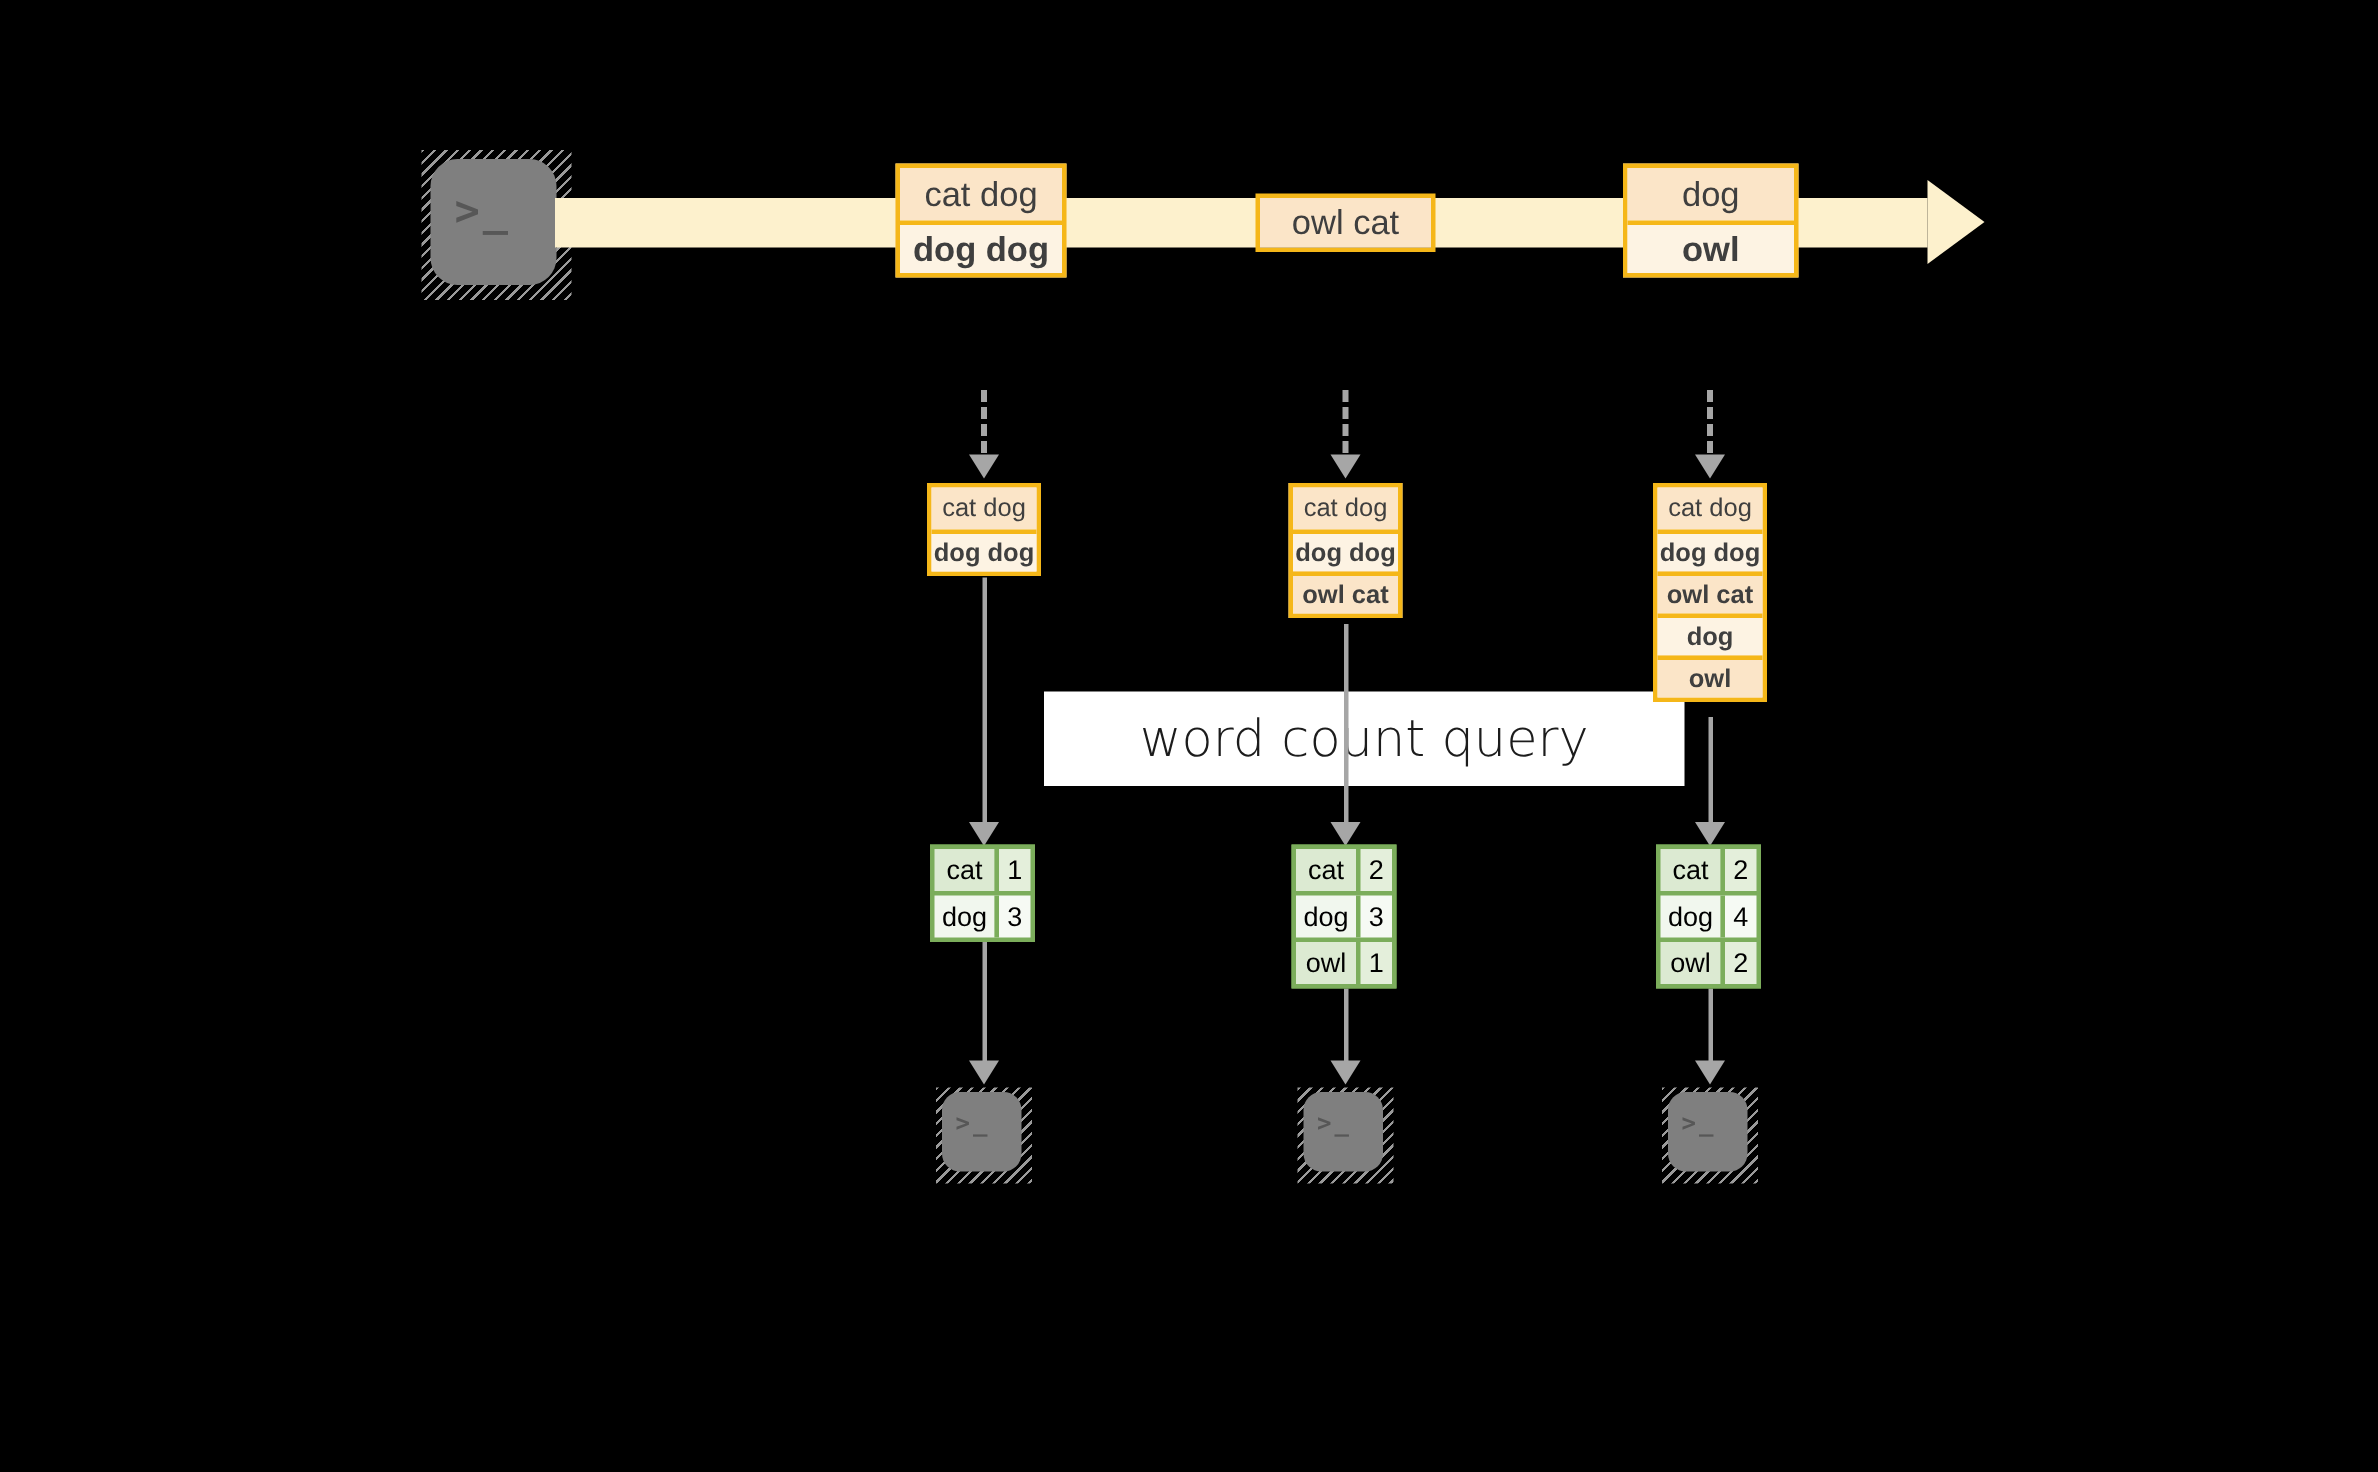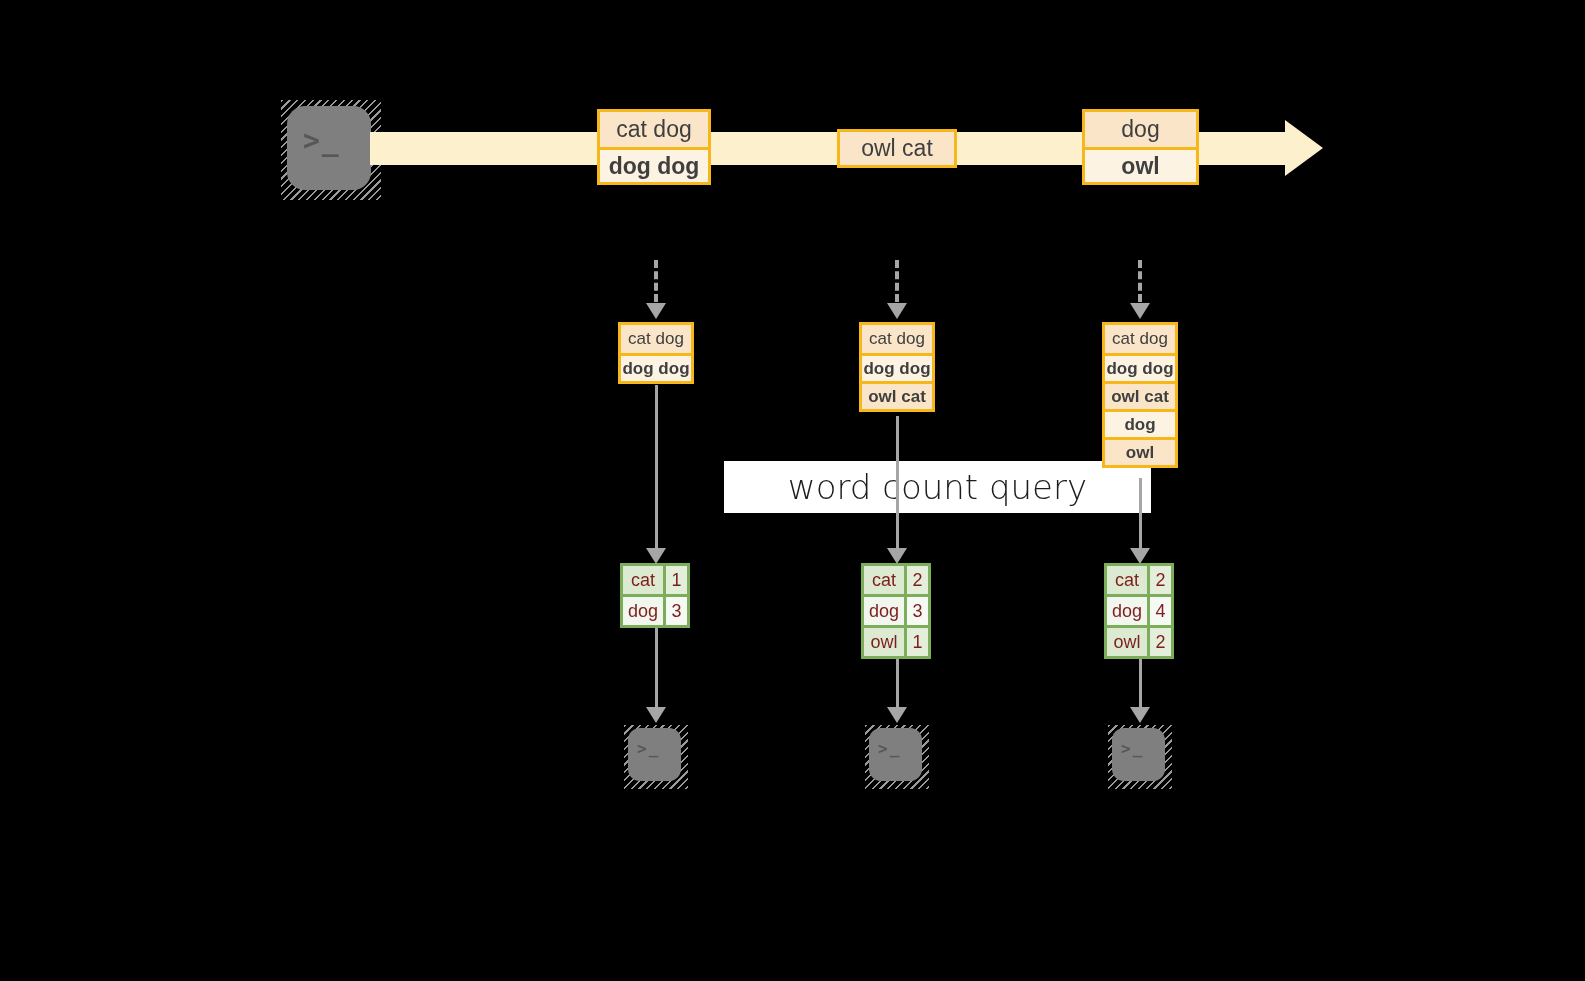--- a/index.html
+++ b/index.html
@@ -51,21 +51,21 @@
     font-family:"DejaVu Sans","Liberation Sans",sans-serif;font-weight:300;
     font-size:34px;color:#1c1c1c;
   }
 
   
   .gtable{border:3px solid #7bad5b;box-sizing:border-box;background:#7bad5b;}
   .grow{display:flex;}
   .grow + .grow{border-top:3px solid #7bad5b;}
   .gcell{
     display:flex;align-items:center;justify-content:center;box-sizing:border-box;
-    height:28px;font-size:18px;color:#7f1d1d;
+    height:28px;font-size:18px;color:#000000;
   }
   .gcell.word{width:40px;}
   .gcell.count{width:24px;border-left:3px solid #7bad5b;}
   .g-odd{background:#dcead2;}
   .g-even{background:#f1f7ee;}
   .g-odd.count{background:#e4efdb;}
   .g-even.count{background:#f6faf4;}
 </style>
 </head>
 <body>
@@ -96,21 +96,21 @@
 
   <div class="abs vdash" style="left:654px;top:260px;height:42px;"></div>
   <div class="abs head-down" style="left:646px;top:303px;"></div>
 
   <div class="abs vdash" style="left:895px;top:260px;height:42px;"></div>
   <div class="abs head-down" style="left:887px;top:303px;"></div>
 
   <div class="abs vdash" style="left:1138px;top:260px;height:42px;"></div>
   <div class="abs head-down" style="left:1130px;top:303px;"></div>
 
-  <div class="abs query-label" style="left:724px;top:461px;width:427px;height:52px;z-index:1;">word count query</div>
+  <div class="abs query-label" style="left:696px;top:461px;width:427px;height:63px;z-index:1;">word count query</div>
 
   <div class="abs vline" style="left:655px;top:385px;height:164px;z-index:2;"></div>
   <div class="abs head-down" style="left:646px;top:548px;z-index:2;"></div>
 
   <div class="abs vline" style="left:896px;top:416px;height:133px;z-index:2;"></div>
   <div class="abs head-down" style="left:887px;top:548px;z-index:2;"></div>
 
   <div class="abs vline" style="left:1139px;top:478px;height:71px;z-index:2;"></div>
   <div class="abs head-down" style="left:1130px;top:548px;z-index:2;"></div>
 

